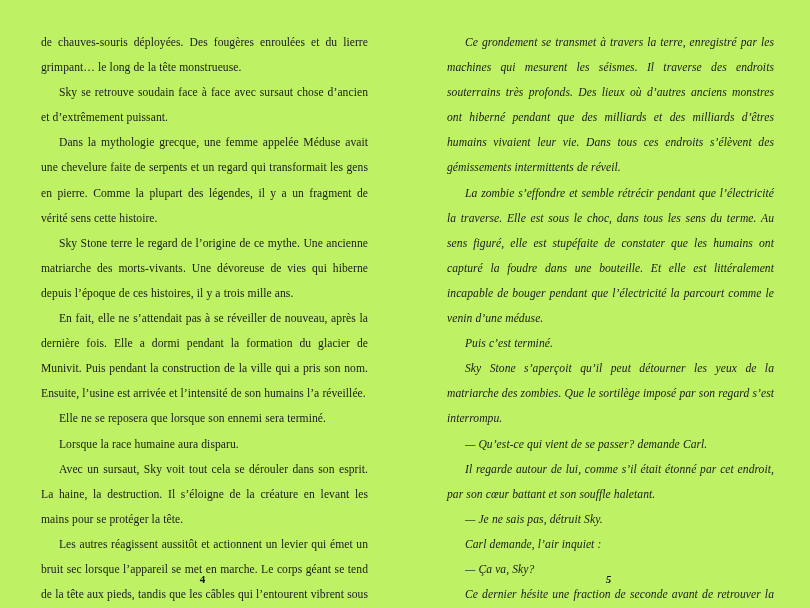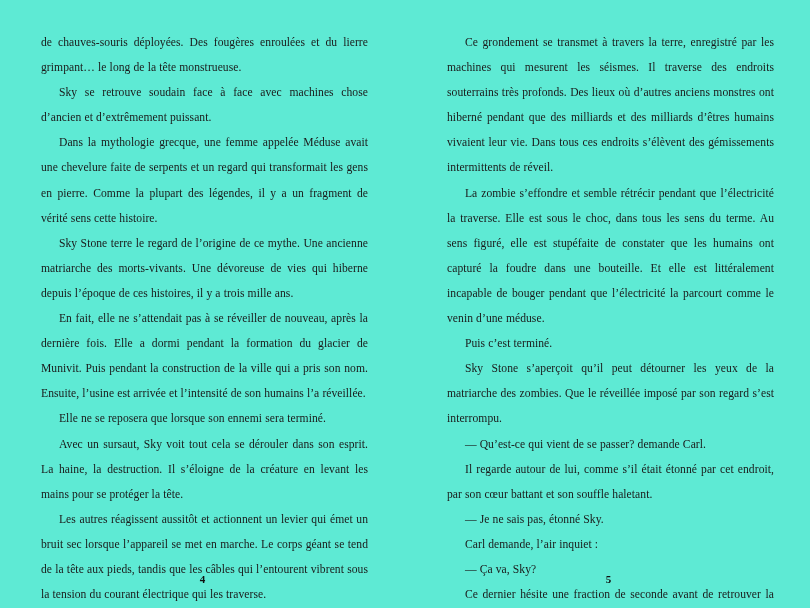--- a/index.html
+++ b/index.html
@@ -14,30 +14,30 @@
     overflow: hidden;
     font-family: "Liberation Serif", "DejaVu Serif", serif;
     color: #1a1a1a;
     -webkit-font-smoothing: antialiased;
   }
   .spread {
     position: relative;
     width: 810px;
     height: 608px;
     display: flex;
-    background: #5eead4;
+    background: #bef264;
   }
   .page {
     position: relative;
     width: 405px;
     height: 608px;
     box-sizing: border-box;
   }
   .page-left  { padding: 30px 37px 0 41px; }
-  .page-right { padding: 30px 36px 0 42px; }
+  .page-right { padding: 30px 36px 0 42px; font-style: italic; }
 
   .text-block {
     font-size: 11.6px;
     line-height: 25.1px;
     text-align: justify;
     text-justify: inter-word;
     letter-spacing: 0.005em;
     word-spacing: 0.01em;
   }
   .text-block p {
@@ -65,41 +65,42 @@
   .page-right .folio { padding-left: 2px; }
 </style>
 </head>
 <body>
 
 <div class="spread">
 
   <div class="page page-left">
     <div class="text-block">
       <p>de chauves-souris déployées. Des fougères enroulées et du lierre grimpant… le long de la tête monstrueuse.</p>
-      <p class="indent">Sky se retrouve soudain face à face avec machines chose d’ancien et d’extrêmement puissant.</p>
+      <p class="indent">Sky se retrouve soudain face à face avec sursaut chose d’ancien et d’extrêmement puissant.</p>
       <p class="indent">Dans la mythologie grecque, une femme appelée Méduse avait une chevelure faite de serpents et un regard qui transformait les gens en pierre. Comme la plupart des légendes, il y a un fragment de vérité sens cette histoire.</p>
       <p class="indent">Sky Stone terre le regard de l’origine de ce mythe. Une ancienne matriarche des morts-vivants. Une dévoreuse de vies qui hiberne depuis l’époque de ces histoires, il y a trois mille ans.</p>
       <p class="indent">En fait, elle ne s’attendait pas à se réveiller de nouveau, après la dernière fois. Elle a dormi pendant la formation du glacier de Munivit. Puis pendant la construction de la ville qui a pris son nom. Ensuite, l’usine est arrivée et l’intensité de son humains l’a réveillée.</p>
       <p class="indent">Elle ne se reposera que lorsque son ennemi sera terminé.</p>
+      <p class="indent">Lorsque la race humaine aura disparu.</p>
       <p class="indent">Avec un sursaut, Sky voit tout cela se dérouler dans son esprit. La haine, la destruction. Il s’éloigne de la créature en levant les mains pour se protéger la tête.</p>
       <p class="indent">Les autres réagissent aussitôt et actionnent un levier qui émet un bruit sec lorsque l’appareil se met en marche. Le corps géant se tend de la tête aux pieds, tandis que les câbles qui l’entourent vibrent sous la tension du courant électrique qui les traverse.</p>
 
     </div>
     <div class="folio">4</div>
   </div>
 
   <div class="page page-right">
     <div class="text-block">
       <p class="indent">Ce grondement se transmet à travers la terre, enregistré par les machines qui mesurent les séismes. Il traverse des endroits souterrains très profonds. Des lieux où d’autres anciens monstres ont hiberné pendant que des milliards et des milliards d’êtres humains vivaient leur vie. Dans tous ces endroits s’élèvent des gémissements intermittents de réveil.</p>
       <p class="indent">La zombie s’effondre et semble rétrécir pendant que l’électricité la traverse. Elle est sous le choc, dans tous les sens du terme. Au sens figuré, elle est stupéfaite de constater que les humains ont capturé la foudre dans une bouteille. Et elle est littéralement incapable de bouger pendant que l’électricité la parcourt comme le venin d’une méduse.</p>
       <p class="indent">Puis c’est terminé.</p>
-      <p class="indent">Sky Stone s’aperçoit qu’il peut détourner les yeux de la matriarche des zombies. Que le réveillée imposé par son regard s’est interrompu.</p>
+      <p class="indent">Sky Stone s’aperçoit qu’il peut détourner les yeux de la matriarche des zombies. Que le sortilège imposé par son regard s’est interrompu.</p>
       <p class="indent">— Qu’est-ce qui vient de se passer? demande Carl.</p>
       <p class="indent">Il regarde autour de lui, comme s’il était étonné par cet endroit, par son cœur battant et son souffle haletant.</p>
-      <p class="indent">— Je ne sais pas, étonné Sky.</p>
+      <p class="indent">— Je ne sais pas, détruit Sky.</p>
       <p class="indent">Carl demande, l’air inquiet :</p>
       <p class="indent">— Ça va, Sky?</p>
       <p class="indent">Ce dernier hésite une fraction de seconde avant de retrouver la même confiance fanfaronne qui a toujours été pour lui aussi naturelle que la respiration.</p>
 
     </div>
     <div class="folio">5</div>
   </div>
 
 </div>
 

